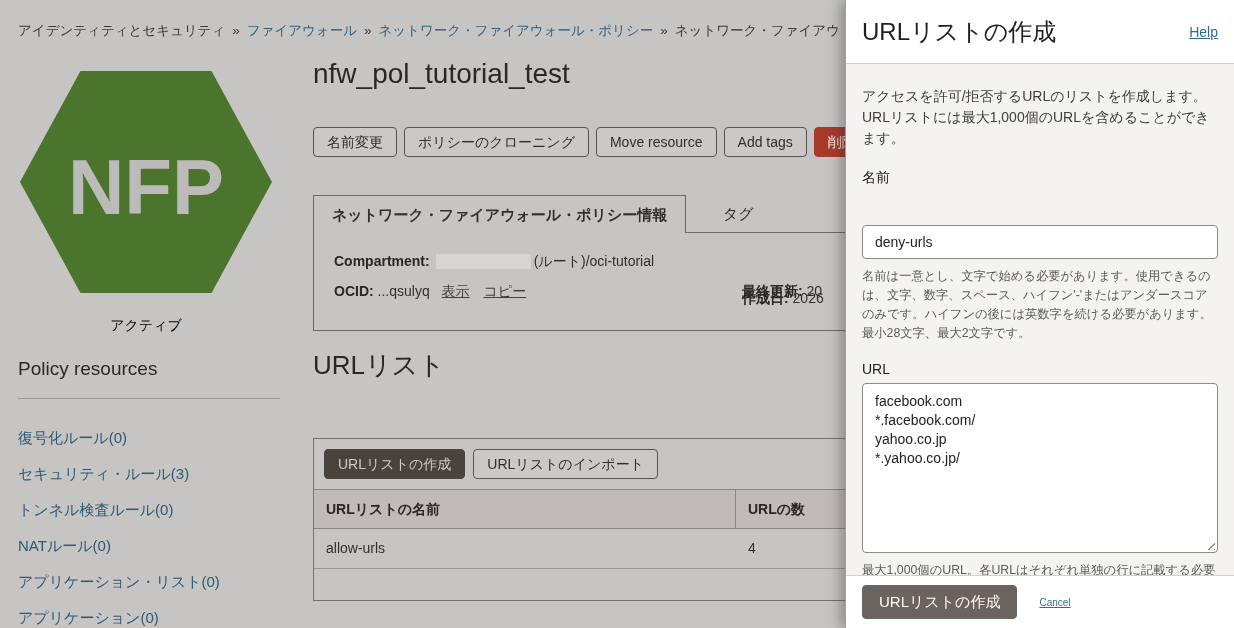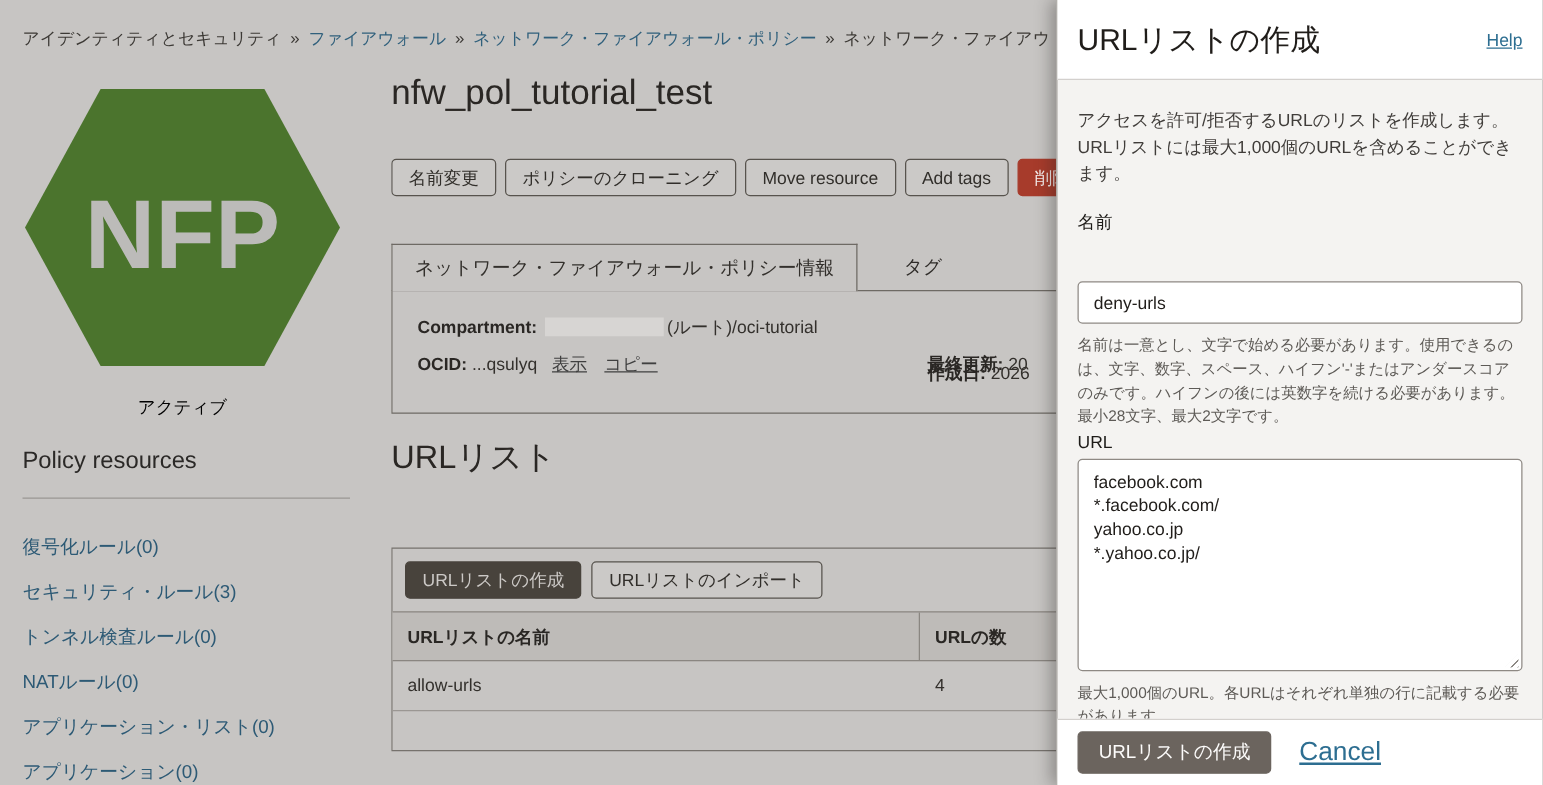--- a/index.html
+++ b/index.html
@@ -30,21 +30,21 @@
   .actions { position:absolute; left:0; top:127px; display:flex; gap:7px; white-space:nowrap; }
   .btn {
     display:inline-block; font-size:14px; line-height:28px; padding:0 13px;
     background:#cbc9c7; color:#312e2a; border:1px solid #57534d; border-radius:4px; cursor:pointer;
     font-family:"Liberation Sans", sans-serif;
   }
   .btn-danger { background:#a73b2b; border-color:#a73b2b; color:#f5efee; }
   .btn-pressed { background:#48433c; border-color:#48433c; color:#ccc9c6; }
 
   .tab { position:absolute; top:195px; height:38px; line-height:37px; font-size:15px; white-space:nowrap; cursor:pointer; }
-  .tab-active { left:0; padding:0 18px; font-weight:normal; border:1px solid #6e6a64; border-bottom:none; background:#c7c5c3; z-index:2; }
+  .tab-active { left:0; padding:0 18px; font-weight:bold; border:1px solid #6e6a64; border-bottom:none; background:#c7c5c3; z-index:2; }
   .tab-plain { left:390px; padding:0 20px; color:#2f2c29; }
   .details-box { position:absolute; left:0; top:232px; width:560px; height:99px; border:1px solid #6e6a64; }
   .drow { position:absolute; font-size:14px; white-space:nowrap; }
   .drow b { font-weight:bold; color:#2a2724; }
   .redacted { display:inline-block; width:95px; height:15px; background:#d7d5d3; vertical-align:-3px; margin:0 3px 0 6px; }
   .ulink { color:#404040; text-decoration:underline; cursor:pointer; }
 
   .section-heading { position:absolute; left:0; top:348px; font-size:26px; font-weight:500; color:#2a2724; white-space:nowrap; }
   .section-desc { position:absolute; left:0; top:399px; font-size:14px; white-space:nowrap; color:#33302c; }
 
@@ -84,21 +84,21 @@
   .resize-handle {
     position:absolute; right:3px; bottom:3px; width:11px; height:11px;
     background:repeating-linear-gradient(-45deg, #8d8984 0 1px, transparent 1px 4px);
     clip-path:polygon(100% 0, 100% 100%, 0 100%);
   }
   .drawer-footer { height:53px; flex:none; background:#fff; border-top:1px solid #d3d0cd; display:flex; align-items:center; gap:22px; padding:0 16px; }
   .btn-dark {
     background:#6b645e; color:#fdfcfb; border:1px solid #6b645e; border-radius:4px;
     font-size:15px; line-height:32px; padding:0 16px; cursor:pointer; font-family:"Liberation Sans", sans-serif;
   }
-  .cancel-link { font-size:21px; color:#2d6e91; text-decoration:underline; cursor:pointer; }
+  .cancel-link { font-size:10px; color:#2d6e91; text-decoration:underline; cursor:pointer; }
 </style>
 </head>
 <body>
 
 <div class="breadcrumb">
   <span>アイデンティティとセキュリティ</span><span class="sep">»</span><span class="crumb-link">ファイアウォール</span><span class="sep">»</span><span class="crumb-link">ネットワーク・ファイアウォール・ポリシー</span><span class="sep">»</span><span>ネットワーク・ファイアウ</span>
 </div>
 
 <div class="sidebar">
   <div class="hexwrap">
@@ -178,21 +178,21 @@
     <a class="help-link">Help</a>
   </div>
 
   <div class="drawer-body">
     <p class="desc">アクセスを許可/拒否するURLのリストを作成します。URLリストには最大1,000個のURLを含めることができます。</p>
 
     <label class="field-label">名前</label>
     <input class="text-input" type="text" value="deny-urls" style="">
     <p class="help-small">名前は一意とし、文字で始める必要があります。使用できるのは、文字、数字、スペース、ハイフン'-'またはアンダースコアのみです。ハイフンの後には英数字を続ける必要があります。最小28文字、最大2文字です。</p>
 
-    <label class="field-label" style="margin-top:2px;">URL</label>
+    <label class="field-label" style="margin-top:18px;">URL</label>
     <div class="ta-wrap">
       <textarea class="url-textarea" spellcheck="false" style="">facebook.com
 *.facebook.com/
 yahoo.co.jp
 *.yahoo.co.jp/</textarea>
       <div class="resize-handle"></div>
     </div>
     <p class="help-small">最大1,000個のURL。各URLはそれぞれ単独の行に記載する必要があります。</p>
   </div>
 

